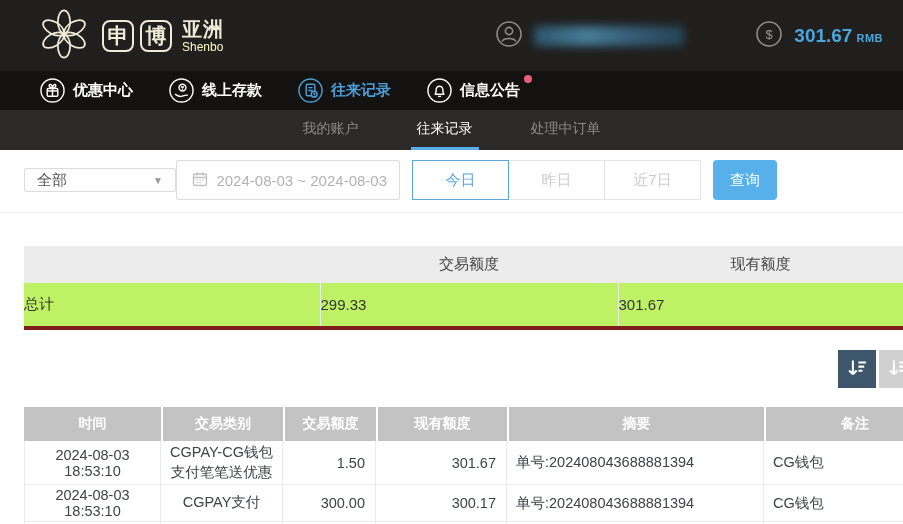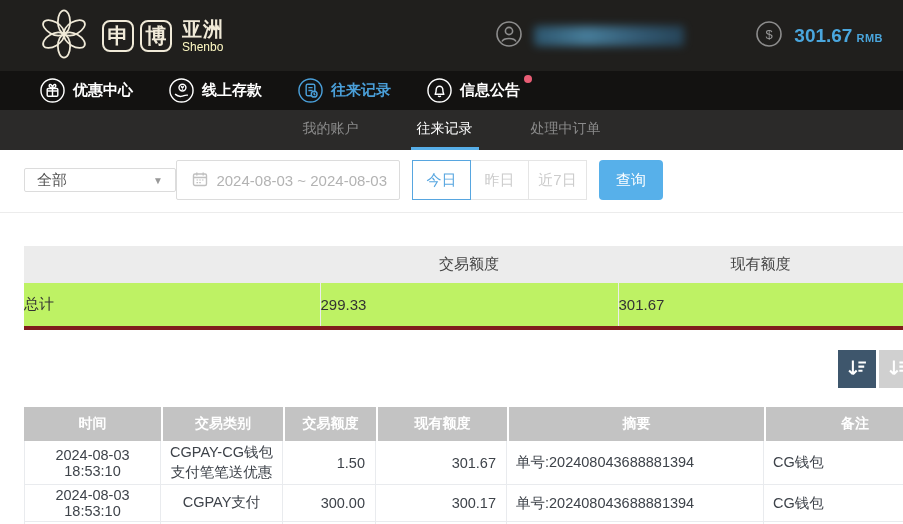--- a/index.html
+++ b/index.html
@@ -37,21 +37,21 @@
   .sub-tab.active { color:#ffffff; border-bottom-color:#57aee8; }
 
   
   .filter-bar { display:flex; align-items:center; margin:10px 24px 0; }
   .select-box { width:152px; height:24px; border:1px solid #dcdcdc; border-radius:2px; display:flex;
                 align-items:center; padding:0 12px; color:#555; font-size:15px; background:#fff; cursor:pointer; }
   .select-caret { margin-left:auto; color:#999; font-size:10px; }
   .date-box { width:224px; height:40px; border:1px solid #dcdcdc; border-radius:2px; display:flex;
               align-items:center; gap:8px; padding:0 12px; color:#b3b3b3; font-size:15px; margin-left:0; cursor:pointer;justify-content:flex-end; }
   .quick-group { display:flex; margin-left:12px; }
-  .qbtn { width:59px; height:40px; background:#fff; border:1px solid #e5e5e5; color:#cccccc; font-size:15px;
+  .qbtn { width:97px; height:40px; background:#fff; border:1px solid #e5e5e5; color:#cccccc; font-size:15px;
           cursor:pointer; font-family:inherit; }
   .qbtn + .qbtn { margin-left:-1px; }
   .qbtn.active { border:1px solid #57a6e0; color:#57a6e0; position:relative; z-index:1; }
   .query-btn { width:64px; height:40px; margin-left:12px; background:#57b0ea; border:none; border-radius:4px;
                color:#fff; font-size:15px; cursor:pointer; font-family:inherit; }
   .section-divider { border-bottom:1px solid #ececec; margin-top:12px; }
 
   
   .summary-table { width:879px; margin:33px 0 0 24px; border-collapse:collapse; table-layout:fixed; }
   .summary-table th { background:#ececec; height:37px; font-weight:normal; color:#444; font-size:15px; text-align:center; }

